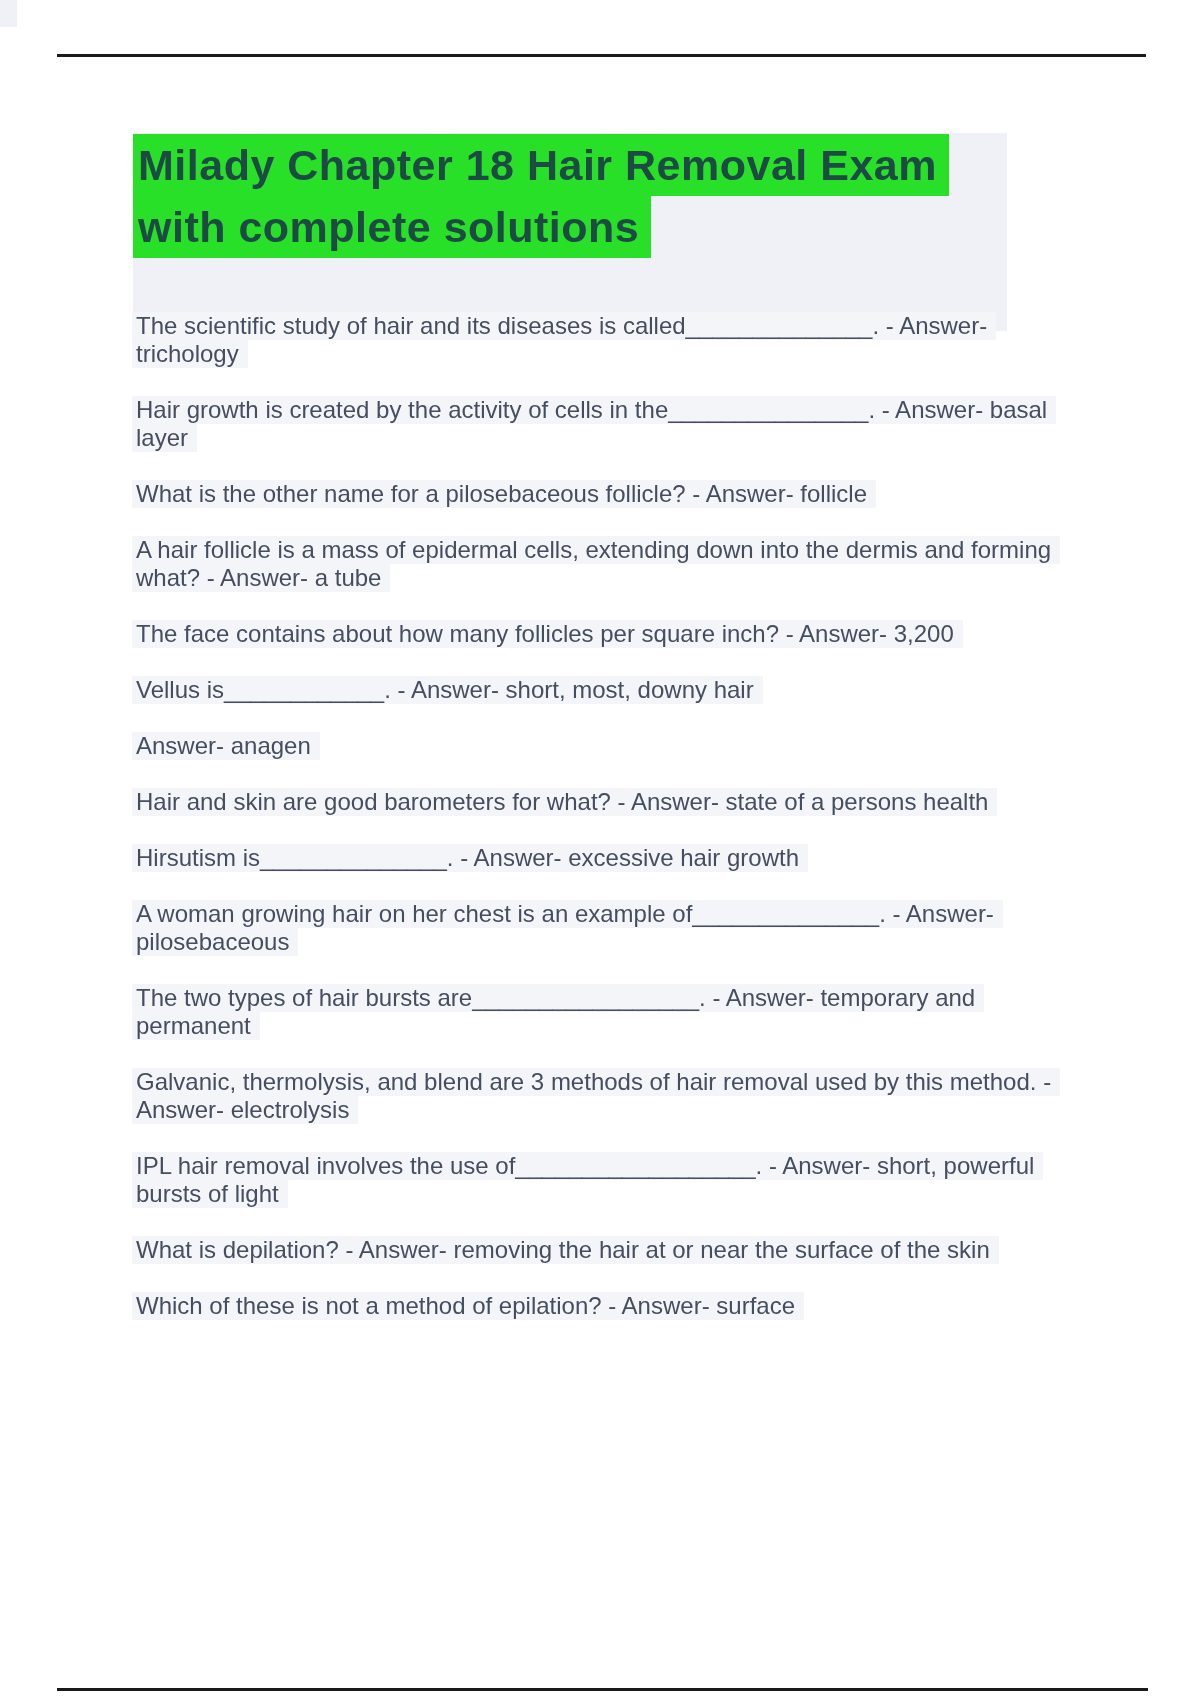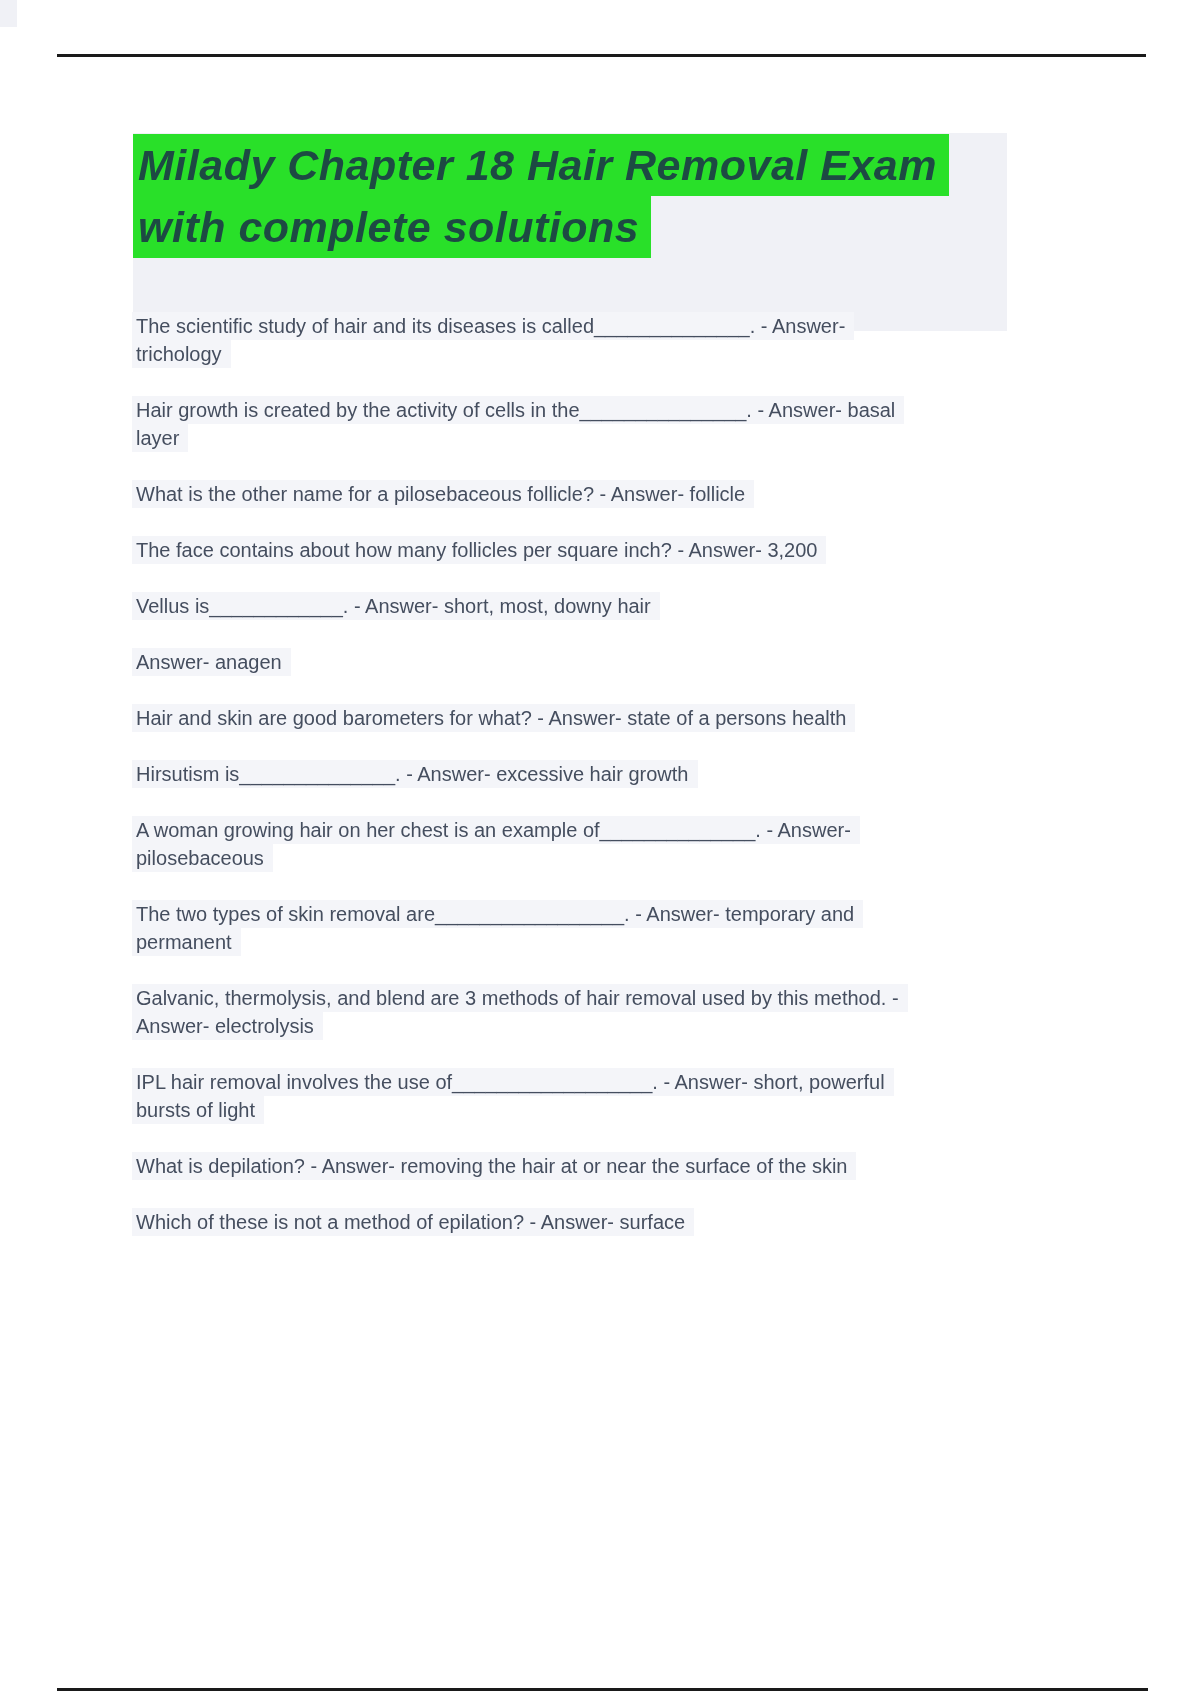--- a/index.html
+++ b/index.html
@@ -17,39 +17,39 @@
   .rule{
     position:absolute;height:3px;background:var(--rule,#1a1a1a);
   }
   .rule-top{left:57px;top:54px;width:1089px;}
   .rule-bottom{left:57px;top:1688px;width:1091px;}
   .title-backdrop{
     position:absolute;left:133px;top:133px;width:874px;height:198px;
     background:var(--backdrop,#f0f1f6);
   }
   .title-wrap{
-    position:absolute;left:133px;top:134px;width:920px;margin:0;font-style:italic;
+    position:absolute;left:133px;top:134px;width:920px;margin:0;
   }
   .title-line{
     display:block;width:fit-content;
     background:var(--accent,#29e029);
     color:var(--title-ink,#1d4a43);
     font-size:43px;font-weight:bold;line-height:56px;
     letter-spacing:0.5px;
     padding:3px 12px 3px 5px;
   }
   .doc-body{
     position:absolute;left:136px;top:312px;width:900px;
   }
   .para{margin:0 0 28px 0;}
   .line{
     display:block;width:fit-content;white-space:nowrap;
     background:var(--band,#f4f5f9);
     color:var(--ink,#454e5f);
-    font-size:20px;line-height:28px;
+    font-size:24px;line-height:28px;
     padding:0 9px 0 4px;margin-left:-4px;
   }
 </style>
 </head>
 <body style="--accent: #29e029; --title-ink: #1d4a43; --ink: #454e5f; --band: #f4f5f9; --backdrop: #f0f1f6; --rule: #1a1a1a;">
 
 <div class="corner-artifact"></div>
 <div class="rule rule-top"></div>
 <div class="title-backdrop"></div>
 
@@ -64,40 +64,44 @@
       <span class="line">trichology</span>
     </p>
     <p class="para">
       <span class="line">Hair growth is created by the activity of cells in the_______________. - Answer- basal</span>
       <span class="line">layer</span>
     </p>
     <p class="para">
       <span class="line">What is the other name for a pilosebaceous follicle? - Answer- follicle</span>
     </p>
     <p class="para">
+      <span class="line">A hair follicle is a mass of epidermal cells, extending down into the dermis and forming</span>
+      <span class="line">what? - Answer- a tube</span>
+    </p>
+    <p class="para">
       <span class="line">The face contains about how many follicles per square inch? - Answer- 3,200</span>
     </p>
     <p class="para">
       <span class="line">Vellus is____________. - Answer- short, most, downy hair</span>
     </p>
     <p class="para">
       <span class="line">Answer- anagen</span>
     </p>
     <p class="para">
       <span class="line">Hair and skin are good barometers for what? - Answer- state of a persons health</span>
     </p>
     <p class="para">
       <span class="line">Hirsutism is______________. - Answer- excessive hair growth</span>
     </p>
     <p class="para">
       <span class="line">A woman growing hair on her chest is an example of______________. - Answer-</span>
       <span class="line">pilosebaceous</span>
     </p>
     <p class="para">
-      <span class="line">The two types of skin removal are_________________. - Answer- temporary and</span>
+      <span class="line">The two types of hair bursts are_________________. - Answer- temporary and</span>
       <span class="line">permanent</span>
     </p>
     <p class="para">
       <span class="line">Galvanic, thermolysis, and blend are 3 methods of hair removal used by this method. -</span>
       <span class="line">Answer- electrolysis</span>
     </p>
     <p class="para">
       <span class="line">IPL hair removal involves the use of__________________. - Answer- short, powerful</span>
       <span class="line">bursts of light</span>
     </p>

